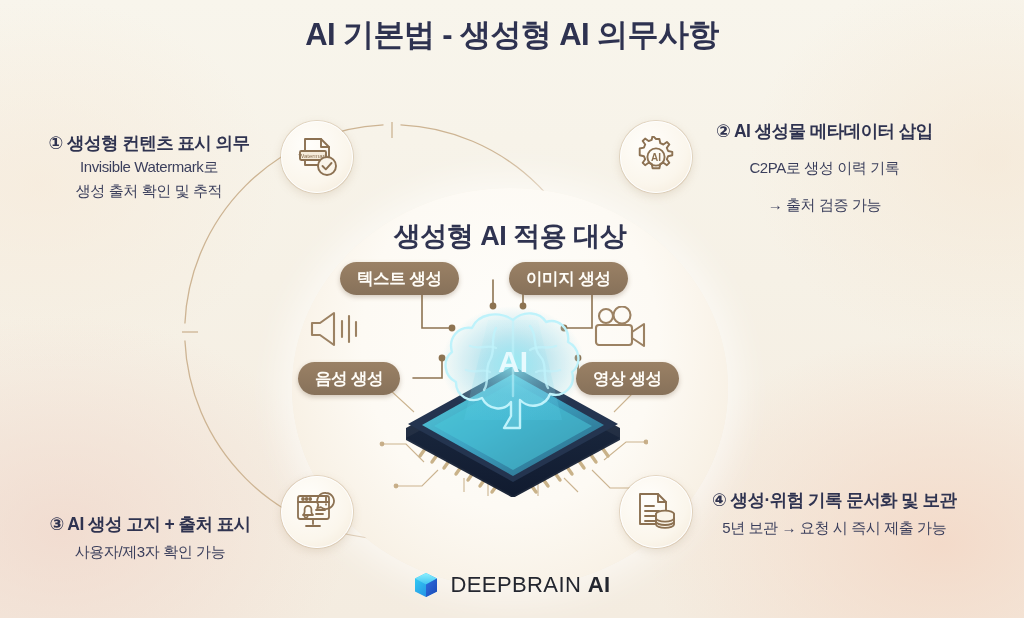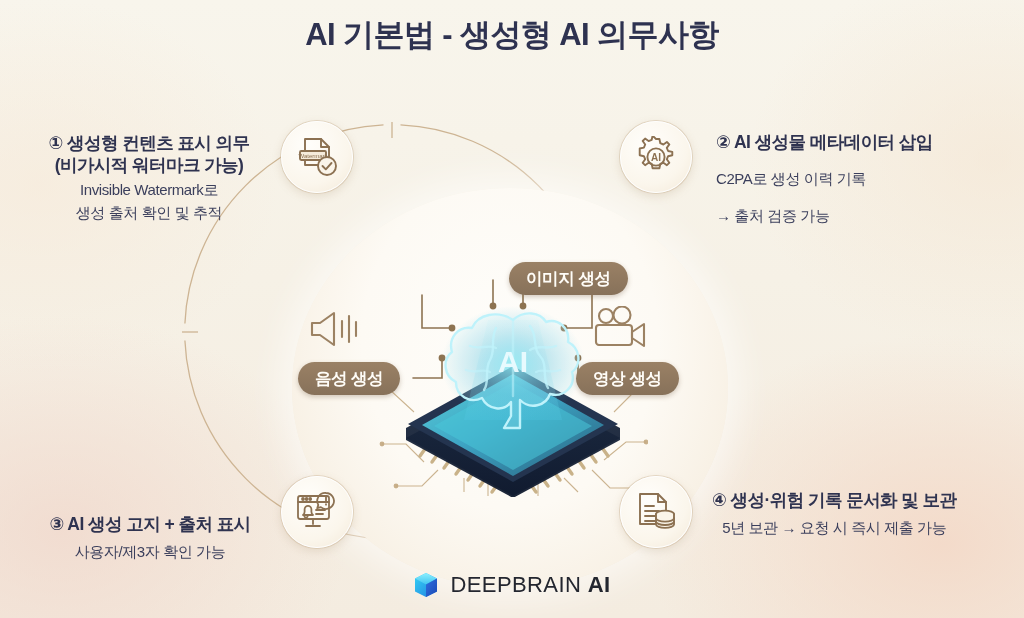--- a/index.html
+++ b/index.html
@@ -153,21 +153,21 @@
     font-size: 15px;
     font-weight: 500;
     letter-spacing: -0.4px;
     line-height: 1.38;
     color: #3b3f5c;
     white-space: nowrap;
   }
 
   .c1 { left: 18px;  top: 132px; text-align: center; width: 262px; }
   .c1 .subline { margin-top: 3px; }
-  .c2 { left: 716px; top: 131px; text-align: left; }
+  .c2 { left: 716px; top: 120px; text-align: center; }
   .c2 .subline { margin-top: 16px; }
   .c3 { left: 24px;  top: 489px; text-align: center; width: 252px; margin-top: 24px; }
   .c3 .subline { margin-top: 7px; }
   .c4 { left: 712px; top: 489px; text-align: center; }
   .c4 .subline { margin-top: 7px; }
 
   
   .brand {
     position: absolute;
     left: 0;
@@ -211,20 +211,21 @@
 
   <svg style="position:absolute;left:182px;top:122px;width:420px;height:420px;" viewBox="0 0 420 420">
     <g stroke="#cbb08b" stroke-width="1.2" fill="none">
       <line x1="150" y1="210" x2="208" y2="210"></line>
       <line x1="212" y1="210" x2="270" y2="210"></line>
     </g>
   </svg>
 
   <div class="core-circle"></div>
 
+  <div class="core-heading">생성형 AI 적용 대상</div>
 
   <svg style="position:absolute;left:292px;top:250px;width:436px;height:200px;" viewBox="0 0 436 200">
     <g stroke="#8d7351" stroke-width="1.6" fill="none" stroke-linecap="round">
 
       <path d="M 130 45 L 130 78 L 160 78"></path>
       <path d="M 201 30 L 201 56"></path>
 
       <path d="M 300 45 L 300 78 L 272 78"></path>
       <path d="M 231 30 L 231 56"></path>
 
@@ -345,20 +346,21 @@
                  C 110 118, 126 120, 133 110 L 133 124 L 126 136 L 142 136 L 142 108
                  C 152 118, 168 114, 172 102 C 186 106, 198 94, 194 80
                  C 204 72, 202 56, 190 50 C 192 36, 180 26, 168 30
                  C 162 20, 146 18, 135 28 Z"></path>
       </g>
 
       <text x="135" y="80" text-anchor="middle" font-family="Liberation Sans, sans-serif" font-size="30" font-weight="bold" fill="#eafbff" opacity="0.97">AI</text>
     </svg>
   </div>
 
+  <div class="pill pill-text">텍스트 생성</div>
   <div class="pill pill-image">이미지 생성</div>
   <div class="pill pill-audio">음성 생성</div>
   <div class="pill pill-video">영상 생성</div>
 
   <span class="media-icon icon-speaker">
     <svg width="58" height="42" viewBox="0 0 58 42" fill="none" stroke="#9c8263" stroke-width="2.1" stroke-linecap="round" stroke-linejoin="round">
       <path d="M6 15 H14 L28 5 V37 L14 27 H6 Z"></path>
       <line x1="36" y1="13" x2="36" y2="29"></line>
       <line x1="43" y1="8" x2="43" y2="34"></line>
       <line x1="50" y1="14" x2="50" y2="28"></line>
@@ -416,21 +418,20 @@
       <path d="M10 15 H19 M10 20 H24 M10 25 H24 M10 30 H20"></path>
       <ellipse cx="30" cy="23" rx="9" ry="3.4" fill="#fbf5ea"></ellipse>
       <path d="M21 23 V33.5 a9 3.4 0 0 0 18 0 V23" fill="#fbf5ea"></path>
       <path d="M21 27.2 a9 3.4 0 0 0 18 0"></path>
       <path d="M21 30.6 a9 3.4 0 0 0 18 0"></path>
     </svg>
   </div>
 
   <div class="callout c1">
     <div class="headline">① 생성형 컨텐츠 표시 의무</div>
-    <div class="headline">(비가시적 워터마크 가능)</div>
     <div class="subline">Invisible Watermark로</div>
     <div class="subline">생성 출처 확인 및 추적</div>
   </div>
 
   <div class="callout c2">
     <div class="headline">② AI 생성물 메타데이터 삽입</div>
     <div class="subline">C2PA로 생성 이력 기록</div>
     <div class="subline">→ 출처 검증 가능</div>
   </div>
 

